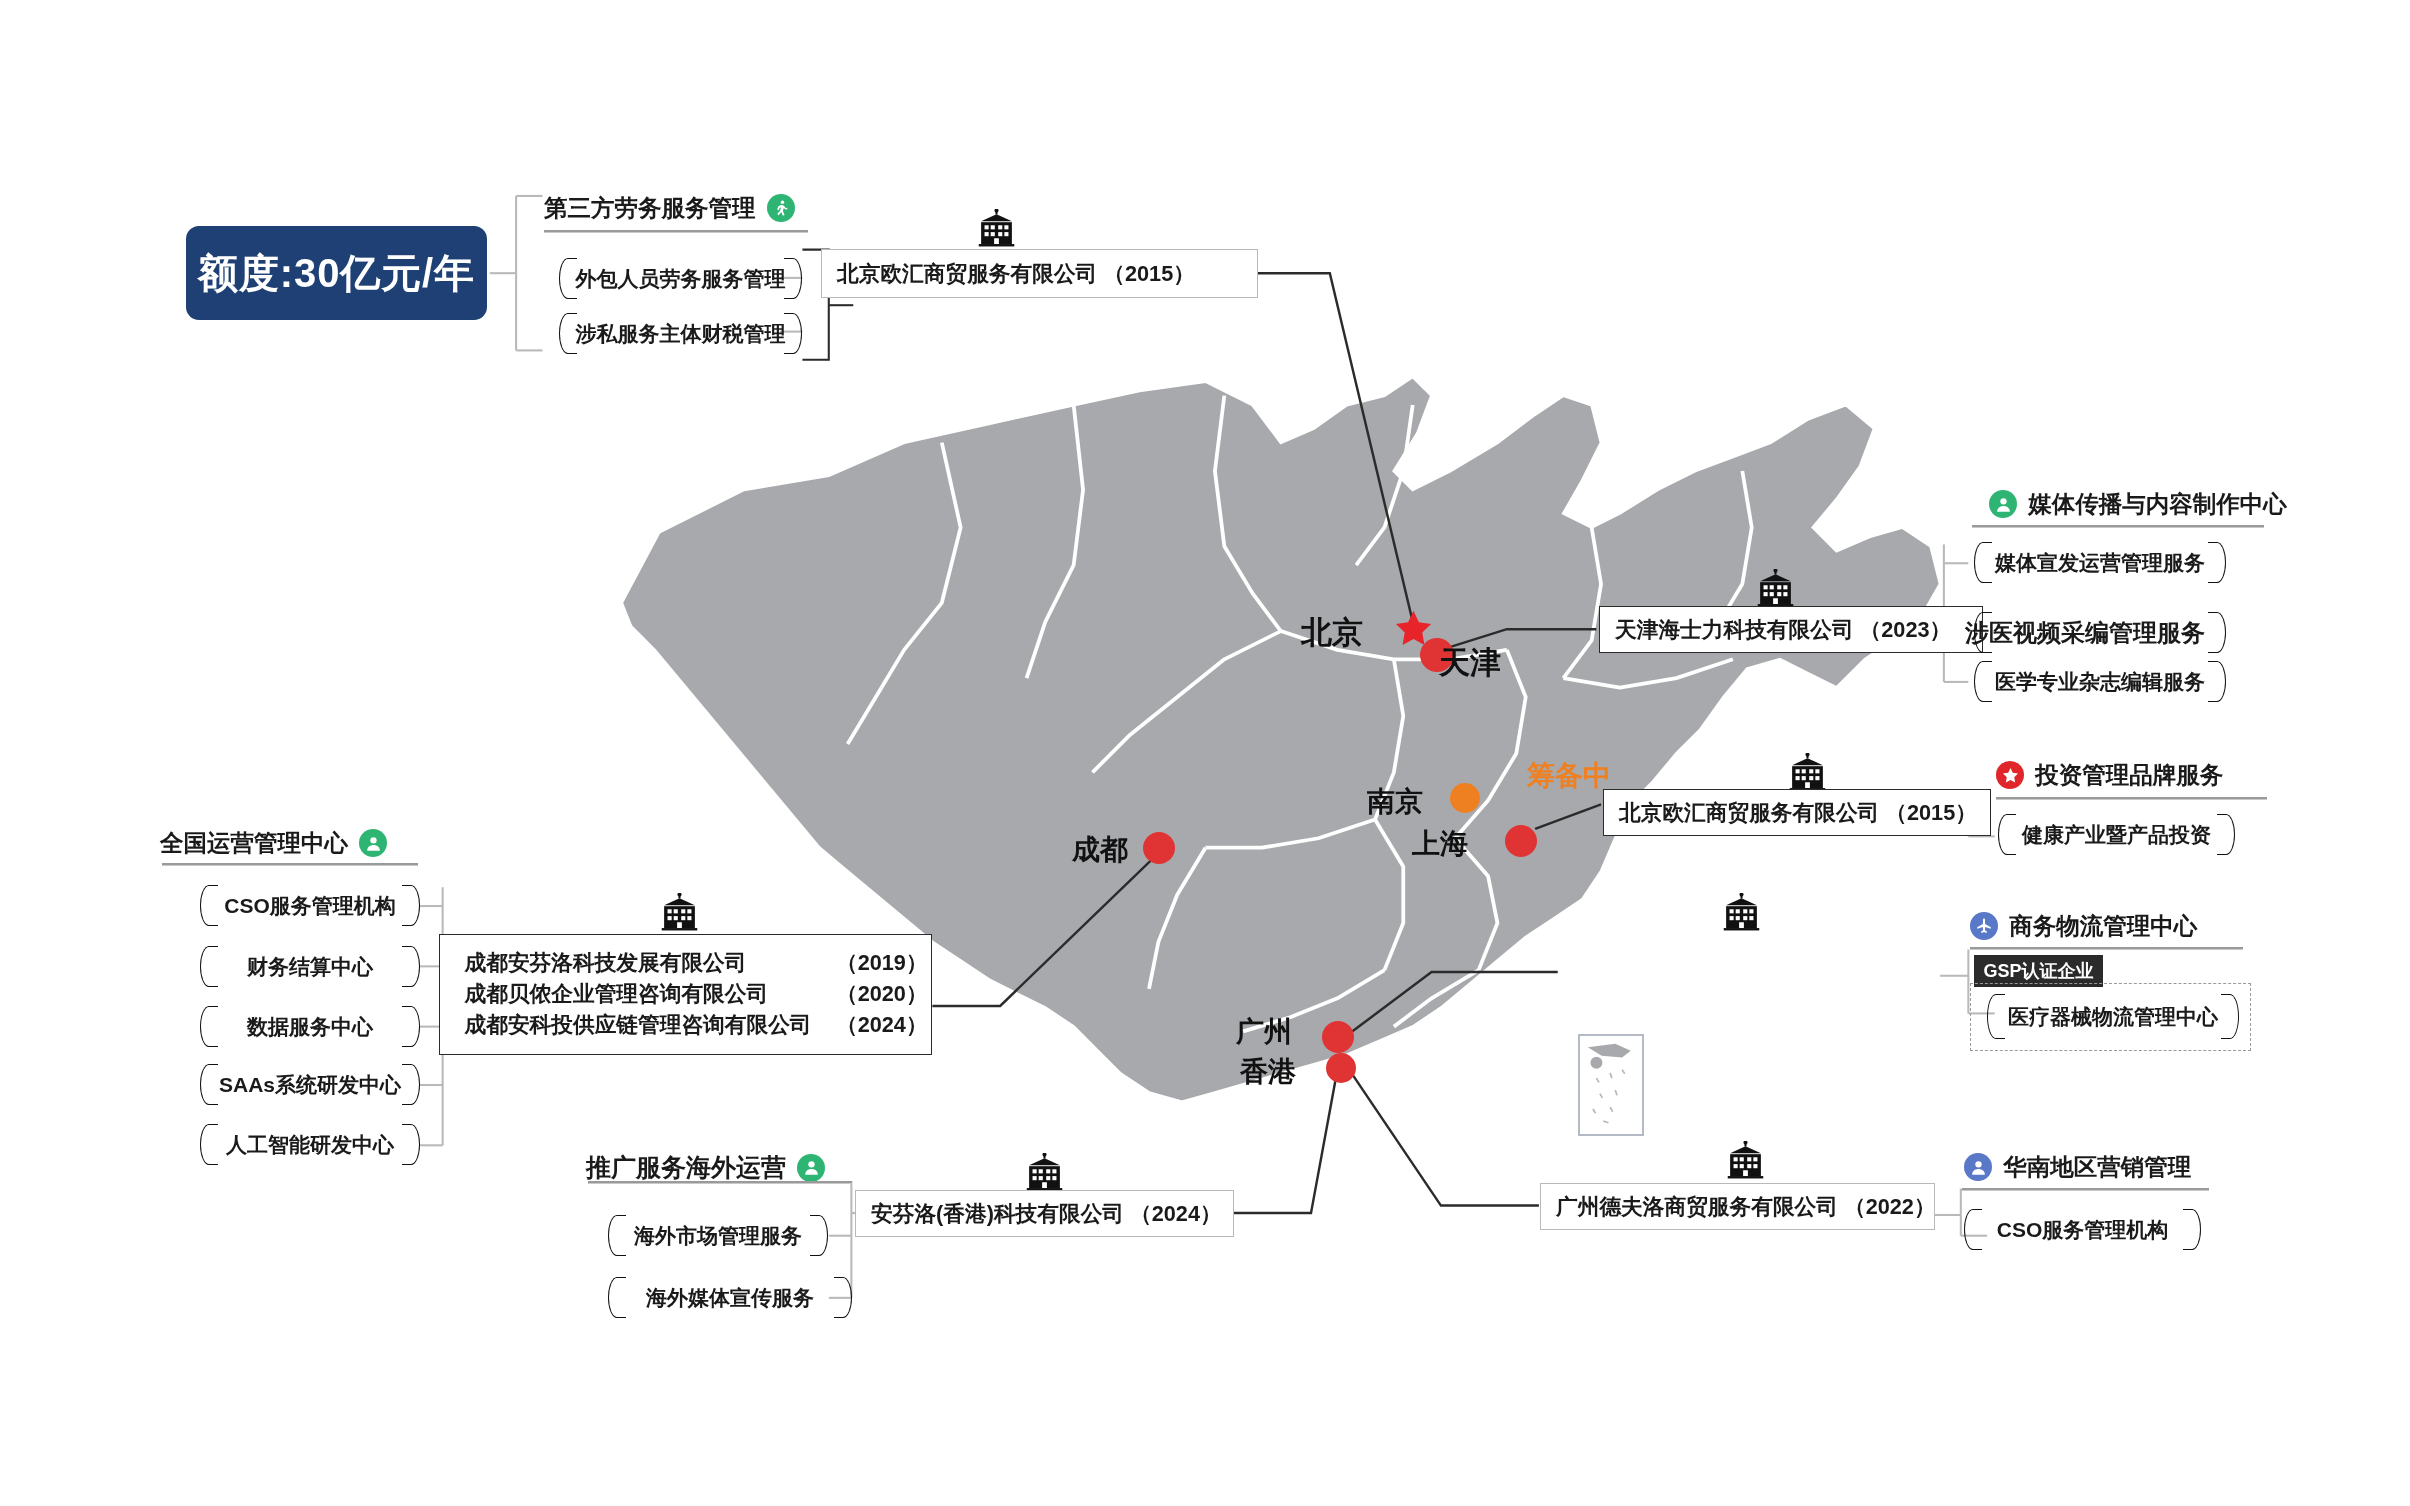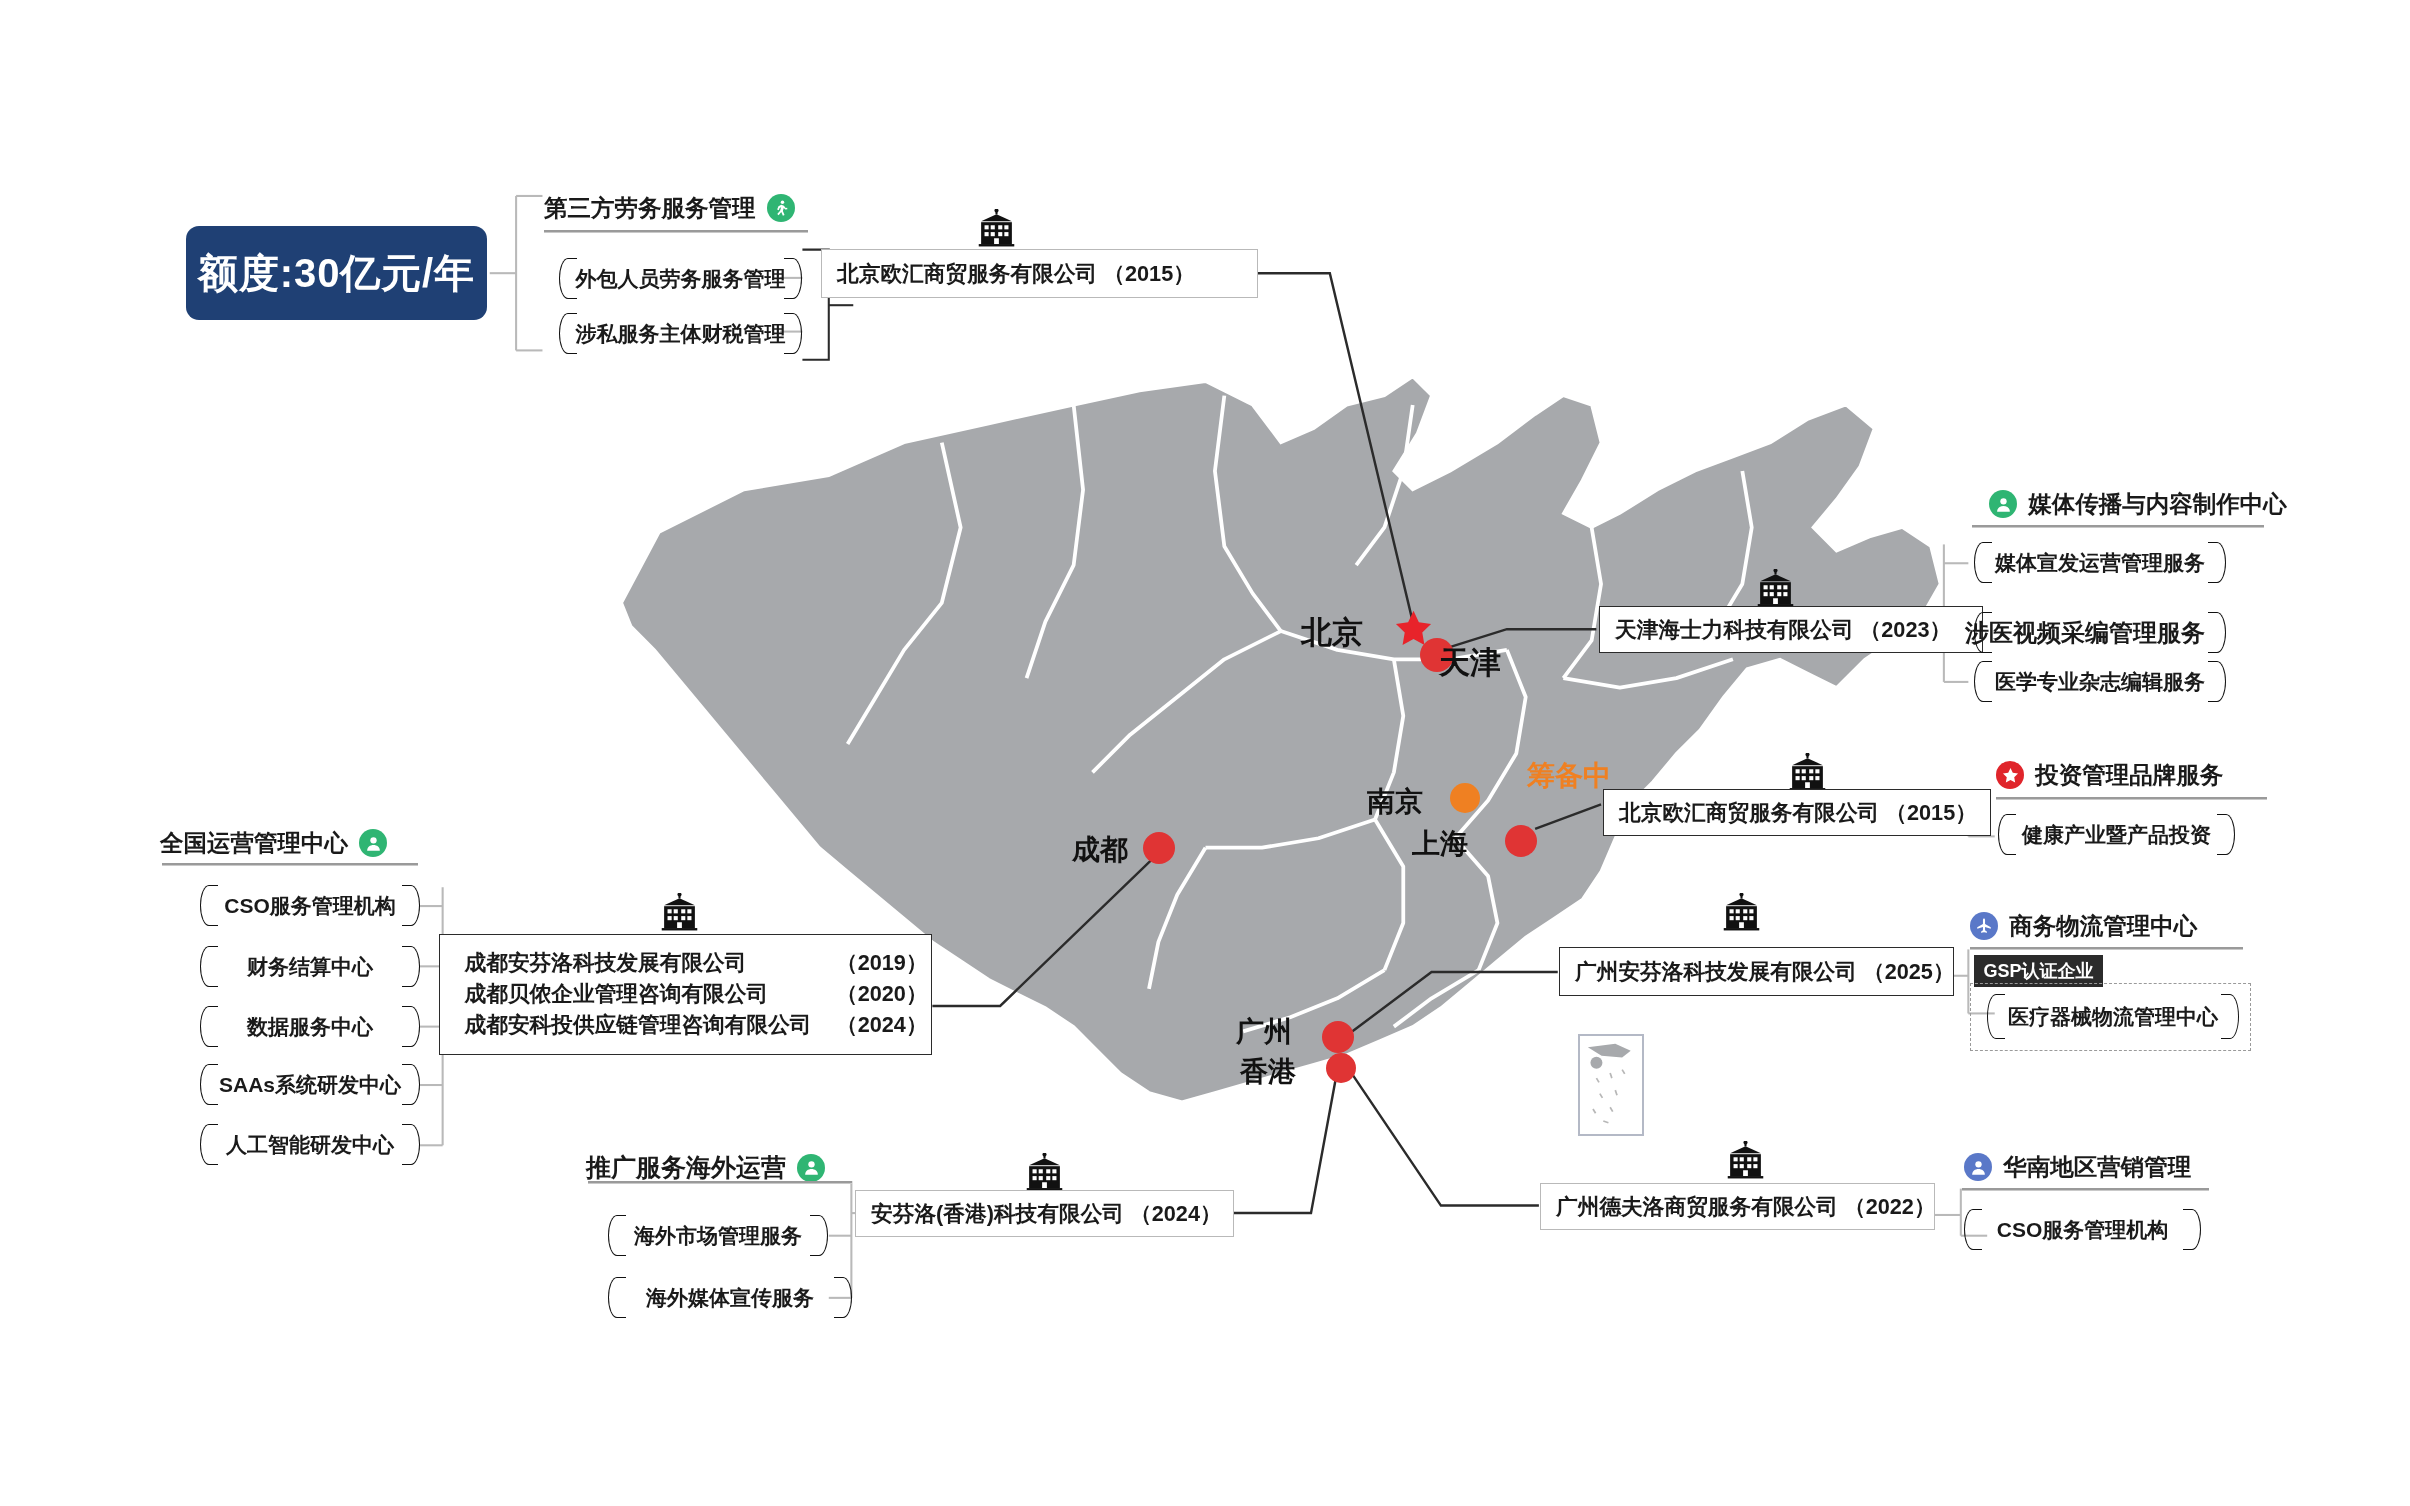--- a/index.html
+++ b/index.html
@@ -340,26 +340,20 @@
           <rect x="16.6" y="9.4" width="2.4" height="2.4"></rect>
       <rect x="5" y="13.4" width="2.4" height="2.4"></rect>
           <rect x="8.6" y="13.4" width="2.4" height="2.4"></rect>
           <rect x="13" y="13.4" width="2.4" height="2.4"></rect>
           <rect x="16.6" y="13.4" width="2.4" height="2.4"></rect>
       <rect x="10.6" y="17" width="2.8" height="3.6"></rect>
         </g>
       <rect x="1.6" y="20.4" width="20.8" height="1.4"></rect>
     </svg>
   </div>
-  <div class="cbox" style="left:1559px;top:947px;width:395px;height:49px;font-size:21.7px;">
-    <span class="inner">
-      <span>广州安芬洛科技发展有限公司</span>
-      <span>（2025）</span>
-    </span>
-  </div>
 
   <div class="grp-title" style="left:1970px;top:910px;font-size:23.5px;">
     <span class="badge" style="background:#5a78c8;">
       <svg width="18" height="18" viewBox="0 0 24 24" fill="#fff">
           <path d="M12 2c.9 0 1.4.9 1.4 2v5.3l7.6 4.3v2l-7.6-2.3v4.4l2.6 1.8v1.6L12 20.3l-4 .8v-1.6l2.6-1.8v-4.4L3 15.6v-2l7.6-4.3V4c0-1.1.5-2 1.4-2z"></path>
         </svg>
     </span>
     <span class="t">商务物流管理中心</span>
   </div>
   <div class="rule" style="left:1970px;top:947px;width:273px;"></div>

